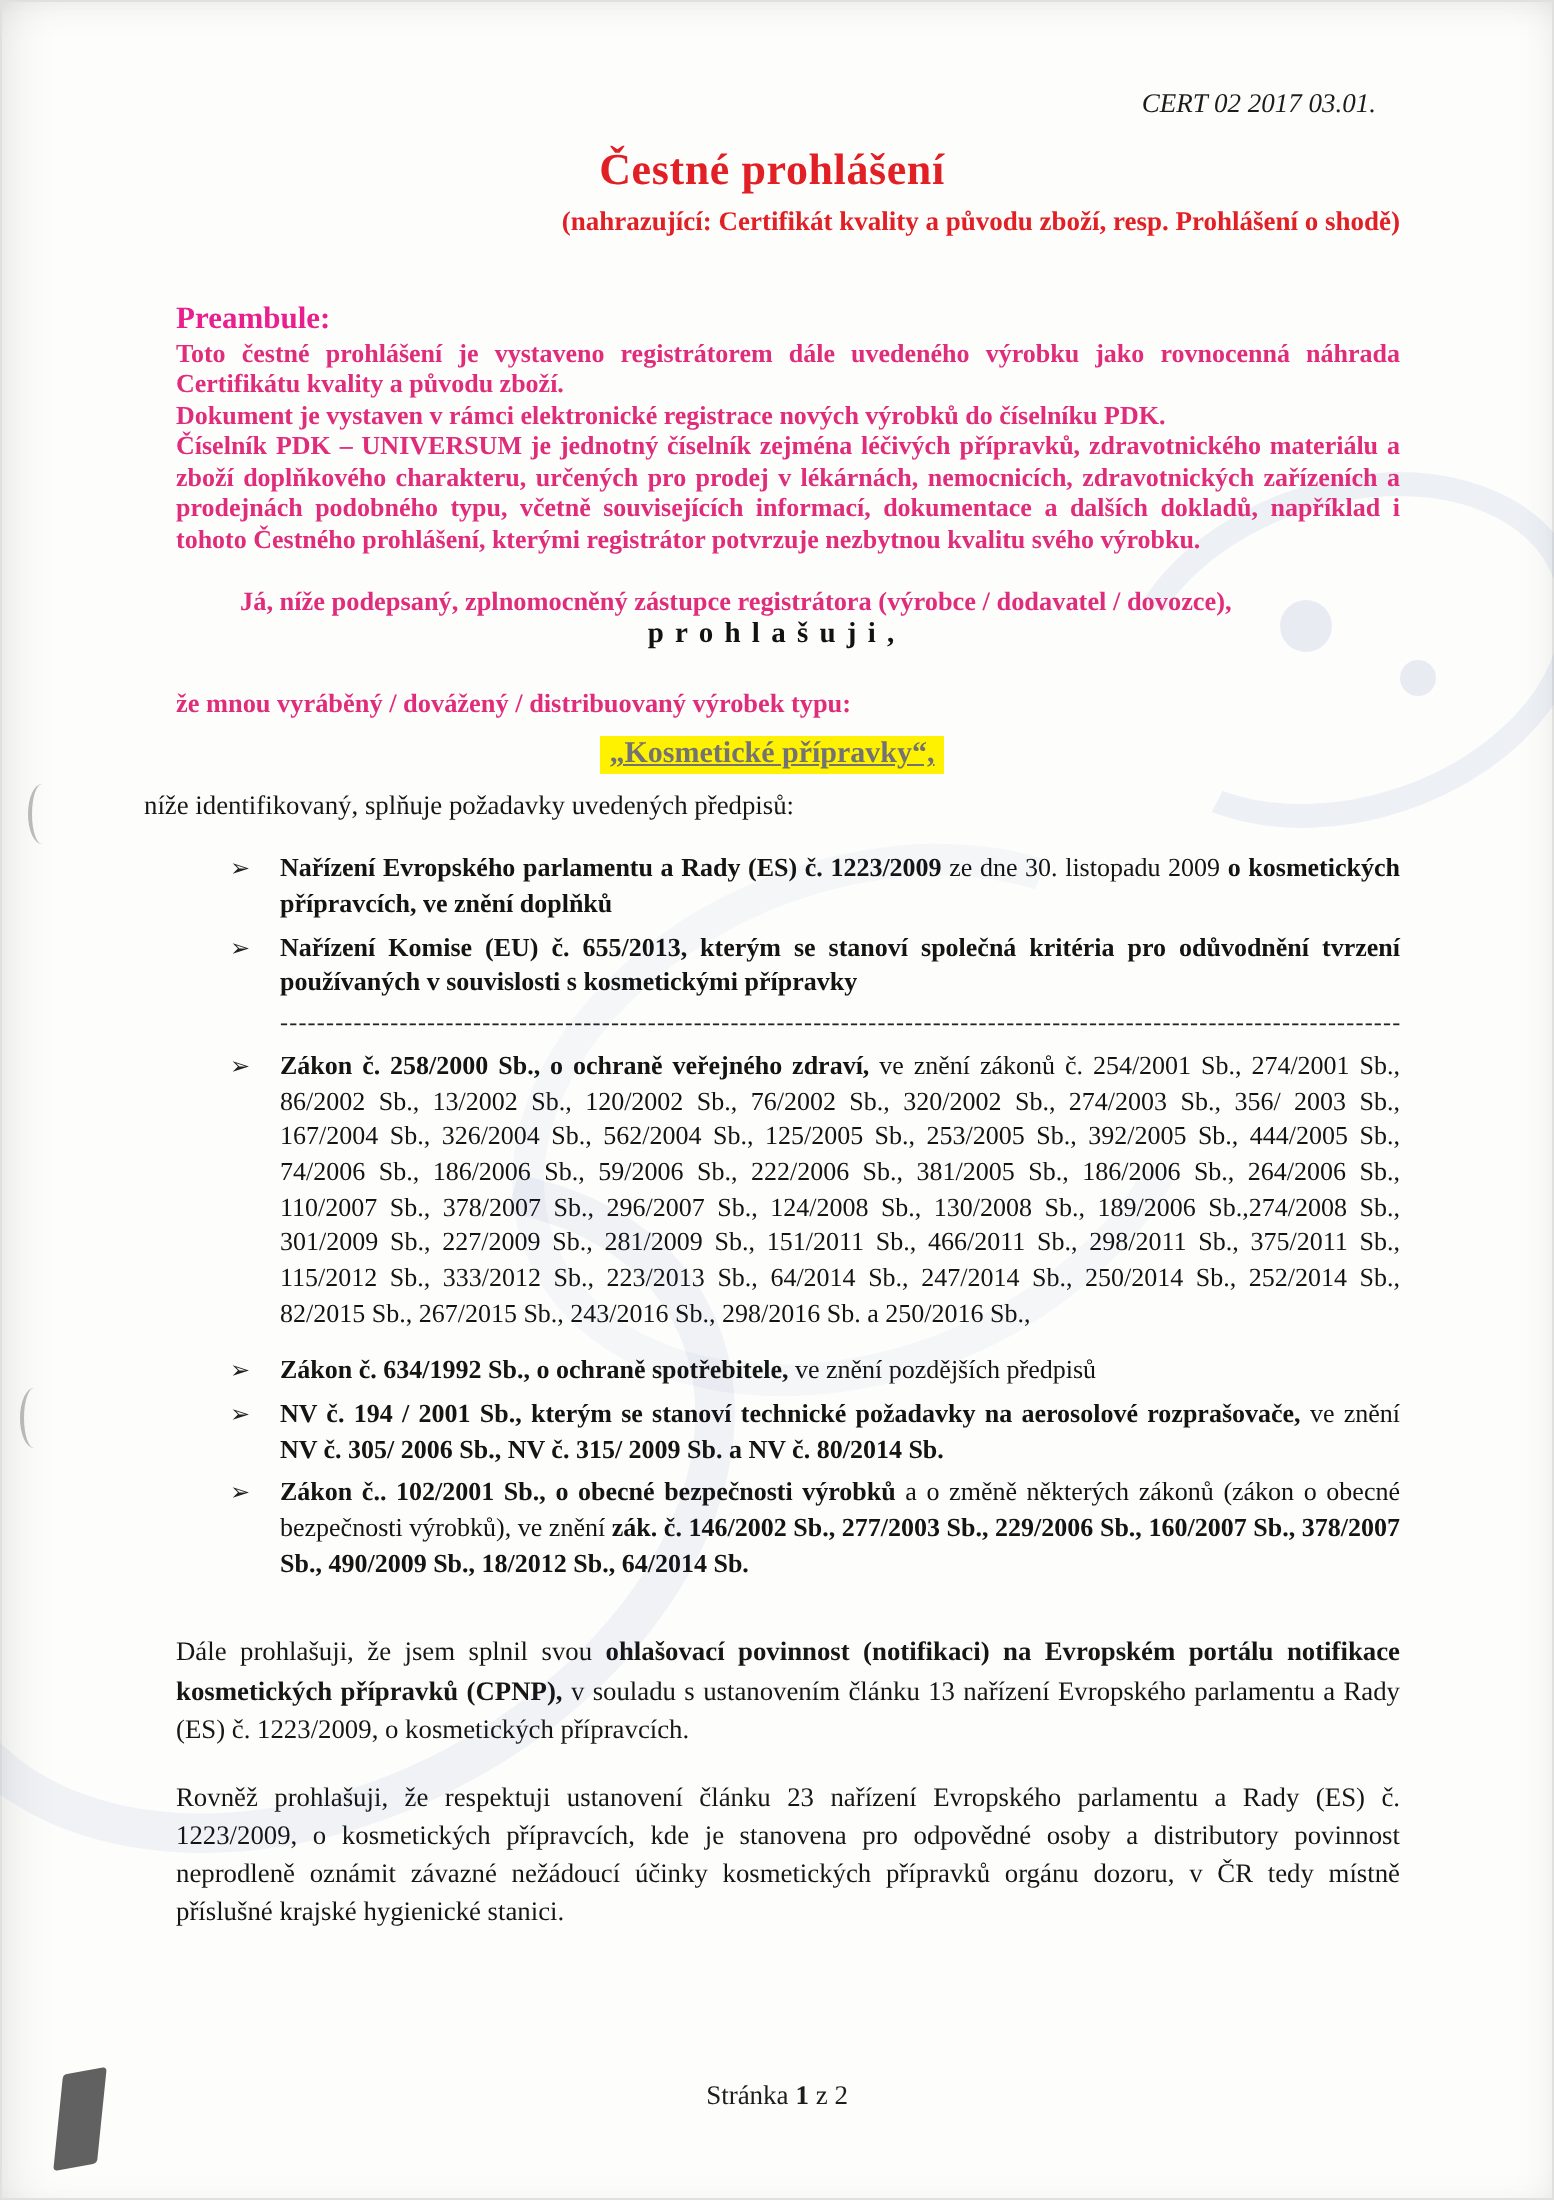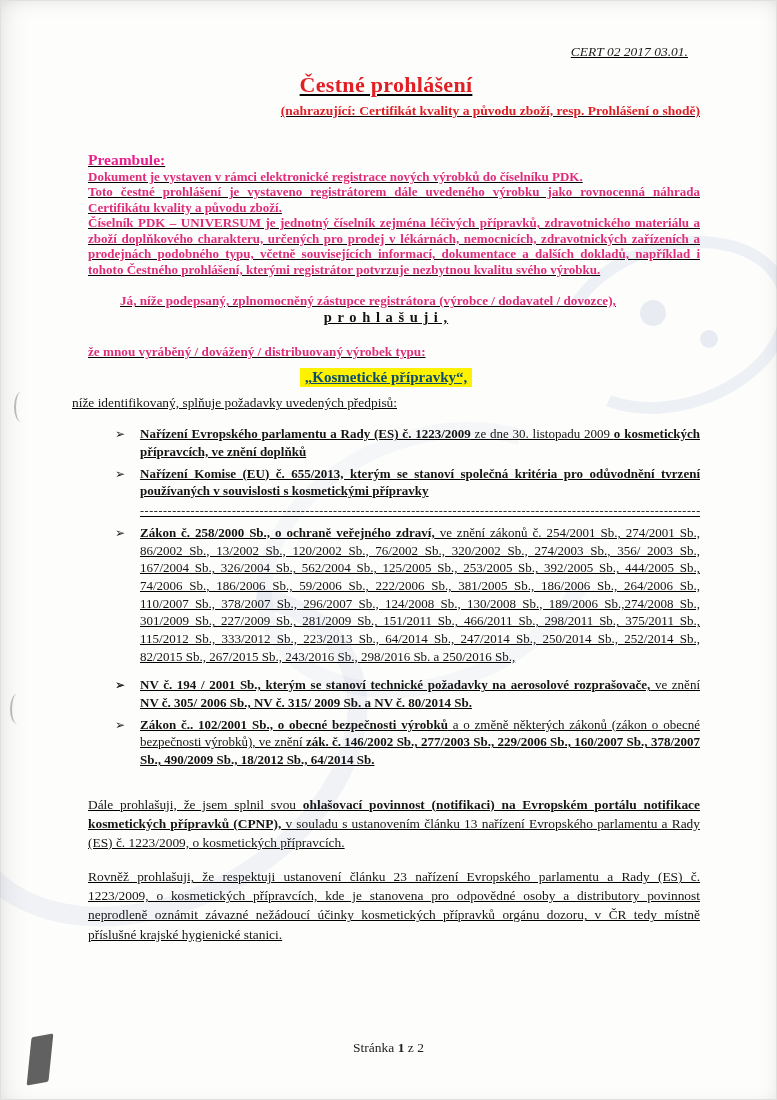--- a/index.html
+++ b/index.html
@@ -5,37 +5,36 @@
   * { margin:0; padding:0; box-sizing:border-box; }
   html,body { width:777px; height:1100px; }
   body { background:#e6e6e4; font-family:"Liberation Serif", serif; }
 
   .page {
     position:relative; width:777px; height:1100px; background:#fdfdfc; overflow:hidden;
     box-shadow: inset 0 0 0 1px #e0e0de,
                 inset 14px 0 34px -22px rgba(0,0,0,.22),
                 inset -12px 0 28px -22px rgba(0,0,0,.18),
                 inset 0 14px 30px -24px rgba(0,0,0,.15);
-    text-decoration: underline;
   }
   .content { position:relative; padding:44px 77px 0 72px; z-index:2; }
 
   .header-ref { text-align:right; font-style:italic; font-size:13.5px; color:#1c1c1c; padding-right:12px; }
 
   .doc-title { margin-top:12px; text-align:center; color:#e12026; font-weight:bold; font-size:22px; letter-spacing:.3px; }
   .doc-subtitle { margin-top:5px; text-align:right; color:#e12026; font-weight:bold; font-size:13.5px; }
 
   .preamble-heading { margin-top:32px; margin-left:16px; color:#ea1f8f; font-weight:bold; font-size:15.5px; }
   .preamble p { margin-left:16px; color:#e02d7b; font-weight:bold; font-size:13px; line-height:1.19; text-align:justify; width:612px; }
 
   .declaration-intro { margin-top:16px; margin-left:48px; color:#e02d7b; font-weight:bold; font-size:13.2px; }
   .declaration-verb { text-align:center; font-weight:bold; font-size:14.5px; color:#121212; letter-spacing:1px; }
   .product-intro { margin-top:18px; margin-left:16px; color:#e02d7b; font-weight:bold; font-size:13.2px; }
   .product-line { margin-top:8px; text-align:center; }
-  .product-type { display:inline-block; background:#fef200; color:#0c4a6e; font-weight:bold; font-size:15px; text-decoration:underline; padding:1px 5px; }
+  .product-type { display:inline-block; background:#fef200; color:#737373; font-weight:bold; font-size:15px; text-decoration:underline; padding:1px 5px; }
   .compliance-intro { margin-top:8px; font-size:13.4px; color:#161616; }
 
   .regulations { margin-top:14px; margin-left:43px; width:585px; }
   .reg { position:relative; padding-left:25px; font-size:13px; color:#141414; text-align:justify; line-height:1.36; margin-bottom:4px; }
   .reg .marker { position:absolute; left:0; top:1px; font-size:12px; color:#222; }
   .reg .b, .b { font-weight:bold; }
   .reg-sep { margin:1px 0 7px 25px; height:13px; overflow:hidden; white-space:nowrap; font-size:12px; letter-spacing:.6px; color:#222; }
   .reg.gap-after { margin-bottom:11px; }
 
   .closing { margin-top:26px; margin-left:16px; width:612px; }
@@ -72,22 +71,22 @@
 
   <div class="content">
 
     <div class="header-ref">CERT 02 2017 03.01.</div>
 
     <div class="doc-title">Čestné prohlášení</div>
     <div class="doc-subtitle">(nahrazující: Certifikát kvality a původu zboží, resp. Prohlášení o shodě)</div>
 
     <div class="preamble-heading">Preambule:</div>
     <div class="preamble">
+      <p>Toto čestné prohlášení je vystaveno registrátorem dále uvedeného výrobku jako rovnocenná náhrada Certifikátu kvality a původu zboží.</p>
       <p>Dokument je vystaven v rámci elektronické registrace nových výrobků do číselníku PDK.</p>
-      <p>Toto čestné prohlášení je vystaveno registrátorem dále uvedeného výrobku jako rovnocenná náhrada Certifikátu kvality a původu zboží.</p>
       <p>Číselník PDK – UNIVERSUM je jednotný číselník zejména léčivých přípravků, zdravotnického materiálu a zboží doplňkového charakteru, určených pro prodej v lékárnách, nemocnicích, zdravotnických zařízeních a prodejnách podobného typu, včetně souvisejících informací, dokumentace a dalších dokladů, například i tohoto Čestného prohlášení, kterými registrátor potvrzuje nezbytnou kvalitu svého výrobku.</p>
     </div>
 
     <div class="declaration-intro">Já, níže podepsaný, zplnomocněný zástupce registrátora (výrobce / dodavatel / dovozce),</div>
     <div class="declaration-verb">p r o h l a š u j i ,</div>
     <div class="product-intro">že mnou vyráběný / dovážený  / distribuovaný výrobek typu:</div>
     <div class="product-line">
       <span class="product-type">„Kosmetické přípravky“,</span>
     </div>
     <div class="compliance-intro">níže identifikovaný, splňuje požadavky uvedených předpisů:</div>
@@ -101,20 +100,21 @@
         <span class="marker">➢</span>
         <span><span class="b">Nařízení Komise (EU) č. 655/2013, kterým se stanoví společná kritéria pro odůvodnění tvrzení používaných v souvislosti s kosmetickými přípravky</span></span>
       </div>
       <div class="reg-sep">------------------------------------------------------------------------------------------------------------------------------------------</div>
       <div class="reg gap-after">
         <span class="marker">➢</span>
         <span><span class="b">Zákon č. 258/2000 Sb., o ochraně veřejného zdraví,</span><span> ve znění zákonů č. 254/2001 Sb., 274/2001 Sb., 86/2002 Sb., 13/2002 Sb., 120/2002 Sb., 76/2002 Sb., 320/2002 Sb., 274/2003 Sb.,  356/ 2003 Sb., 167/2004 Sb., 326/2004 Sb.,  562/2004 Sb., 125/2005 Sb., 253/2005 Sb., 392/2005 Sb.,  444/2005 Sb., 74/2006 Sb., 186/2006 Sb., 59/2006 Sb., 222/2006 Sb., 381/2005 Sb., 186/2006 Sb., 264/2006 Sb., 110/2007 Sb., 378/2007 Sb.,  296/2007 Sb., 124/2008 Sb., 130/2008 Sb., 189/2006 Sb.,274/2008 Sb., 301/2009 Sb., 227/2009 Sb., 281/2009 Sb., 151/2011 Sb., 466/2011 Sb., 298/2011 Sb., 375/2011 Sb., 115/2012 Sb., 333/2012 Sb., 223/2013 Sb., 64/2014 Sb., 247/2014 Sb., 250/2014 Sb., 252/2014 Sb., 82/2015 Sb., 267/2015 Sb., 243/2016 Sb., 298/2016 Sb. a 250/2016 Sb.,</span></span>
       </div>
       <div class="reg">
         <span class="marker">➢</span>
+        <span><span class="b">Zákon č. 634/1992 Sb., o ochraně spotřebitele,</span><span> ve znění pozdějších předpisů</span></span>
       </div>
       <div class="reg">
         <span class="marker">➢</span>
         <span><span class="b">NV č. 194 / 2001 Sb., kterým se stanoví technické požadavky na aerosolové rozprašovače,</span><span> ve znění </span><span class="b">NV č. 305/ 2006 Sb., NV č. 315/ 2009 Sb. a NV č. 80/2014 Sb.</span></span>
       </div>
       <div class="reg">
         <span class="marker">➢</span>
         <span><span class="b">Zákon č.. 102/2001 Sb., o obecné bezpečnosti výrobků</span><span> a o změně některých zákonů (zákon o obecné bezpečnosti výrobků), ve znění </span><span class="b">zák. č. 146/2002 Sb., 277/2003 Sb., 229/2006 Sb., 160/2007 Sb., 378/2007 Sb., 490/2009 Sb., 18/2012 Sb., 64/2014 Sb.</span></span>
       </div>
     </div>

